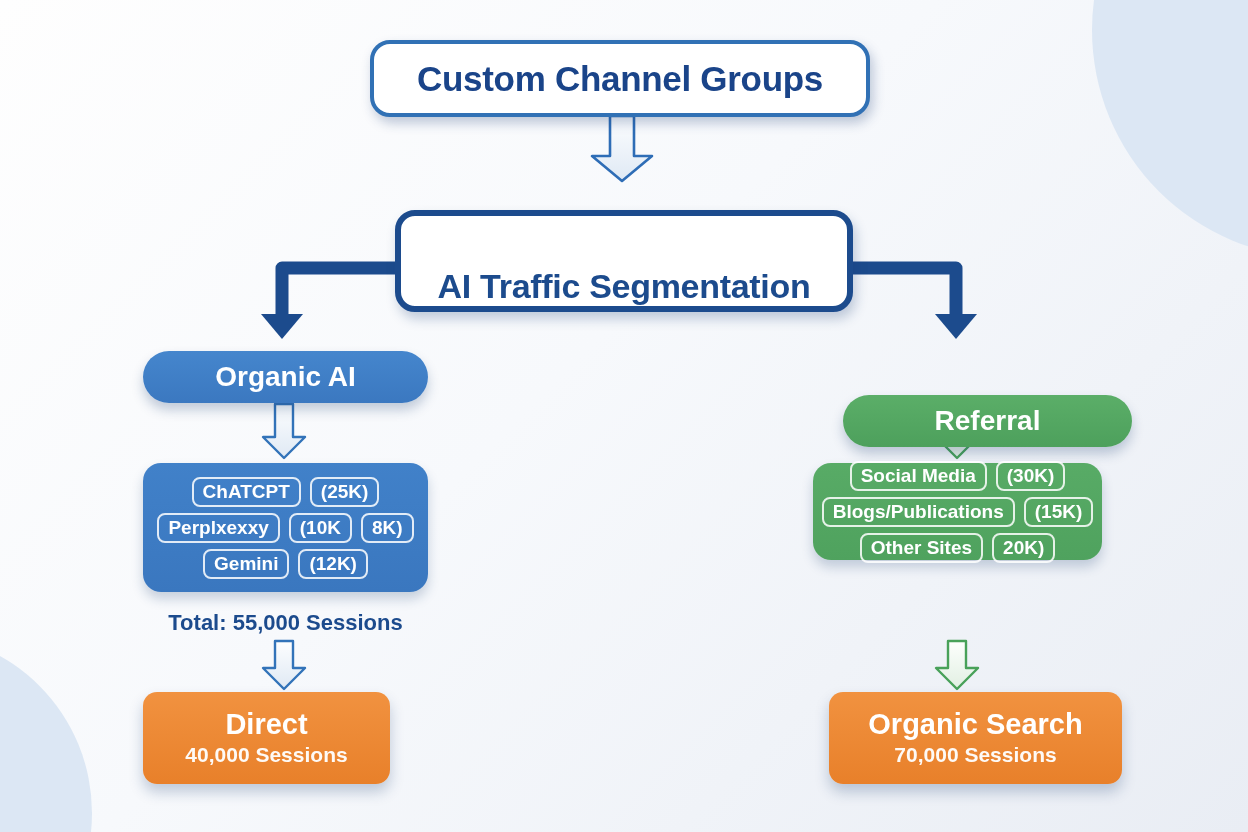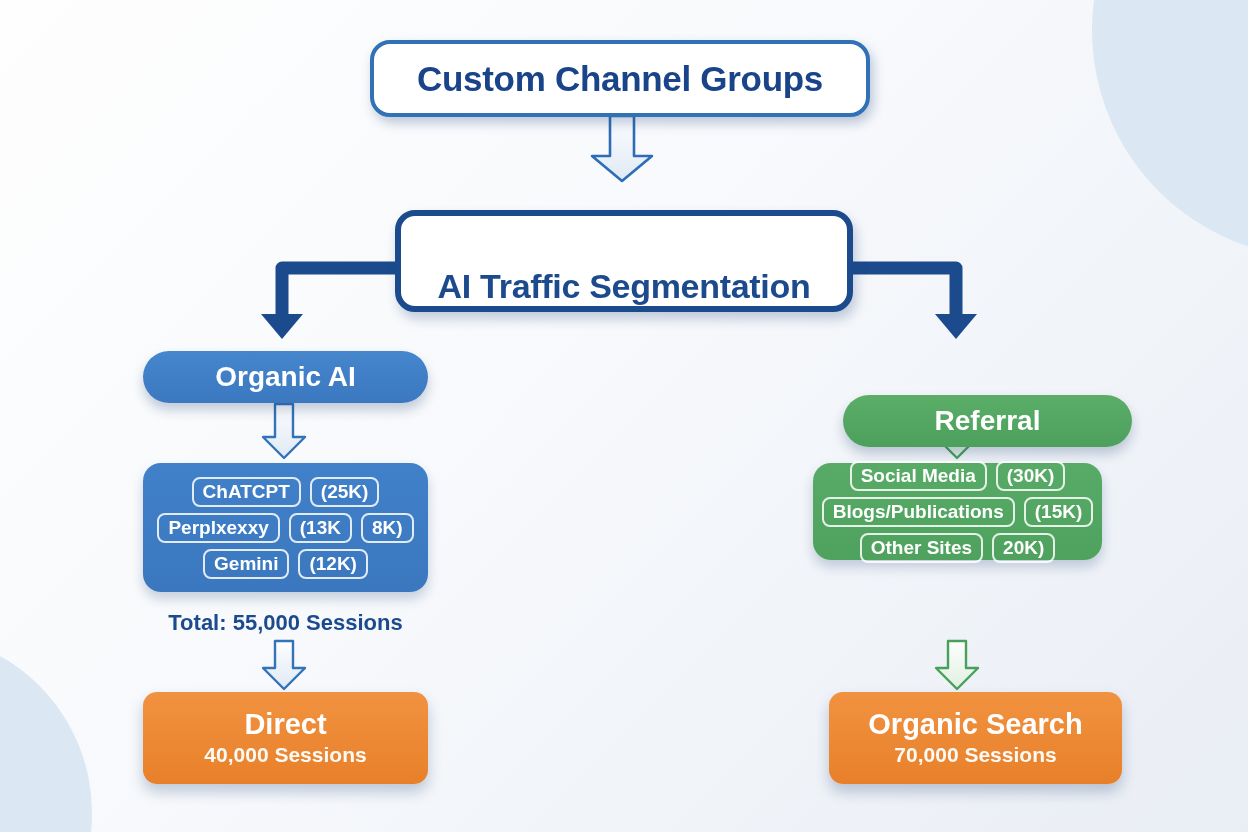--- a/index.html
+++ b/index.html
@@ -43,21 +43,21 @@
     padding:2px 9px;color:#ffffff;font-size:19px;font-weight:bold;white-space:nowrap;
   }
   .note{position:absolute;text-align:center;font-size:22px;font-weight:bold;}
   .note.left{left:143px;top:610px;width:285px;color:#1c4b8d;}
   .note.right{left:813px;top:610px;width:289px;color:#56a75f;}
   .result{
     border-radius:14px;color:#ffffff;gap:4px;
     box-shadow:0 8px 14px rgba(25,60,110,0.25);
     background:linear-gradient(180deg,#f19240,#e8802a);
   }
-  .result.left{left:143px;top:692px;width:285px;height:92px;}
+  .result.left{left:143px;top:692px;width:247px;height:92px;}
   .result.right{left:813px;top:692px;width:293px;height:92px;margin-left:16px;}
   .result-title{font-size:29px;font-weight:bold;line-height:1.05;}
   .result-subtitle{font-size:21px;font-weight:bold;opacity:0.96;}
 </style>
 </head>
 <body>
 
 <div class="stage">
 
   <div class="bg-circle tr"></div>
@@ -104,21 +104,21 @@
     <span>Organic AI</span>
   </div>
 
   <div class="node subbox blue">
     <div class="chip-row">
       <span class="chip">ChATCPT</span>
       <span class="chip">(25K)</span>
     </div>
     <div class="chip-row">
       <span class="chip">Perplxexxy</span>
-      <span class="chip">(13K</span>
+      <span class="chip">(10K</span>
       <span class="chip">8K)</span>
     </div>
     <div class="chip-row">
       <span class="chip">Gemini</span>
       <span class="chip">(12K)</span>
     </div>
   </div>
 
   <div class="note left">Total: 55,000 Sessions</div>
 

